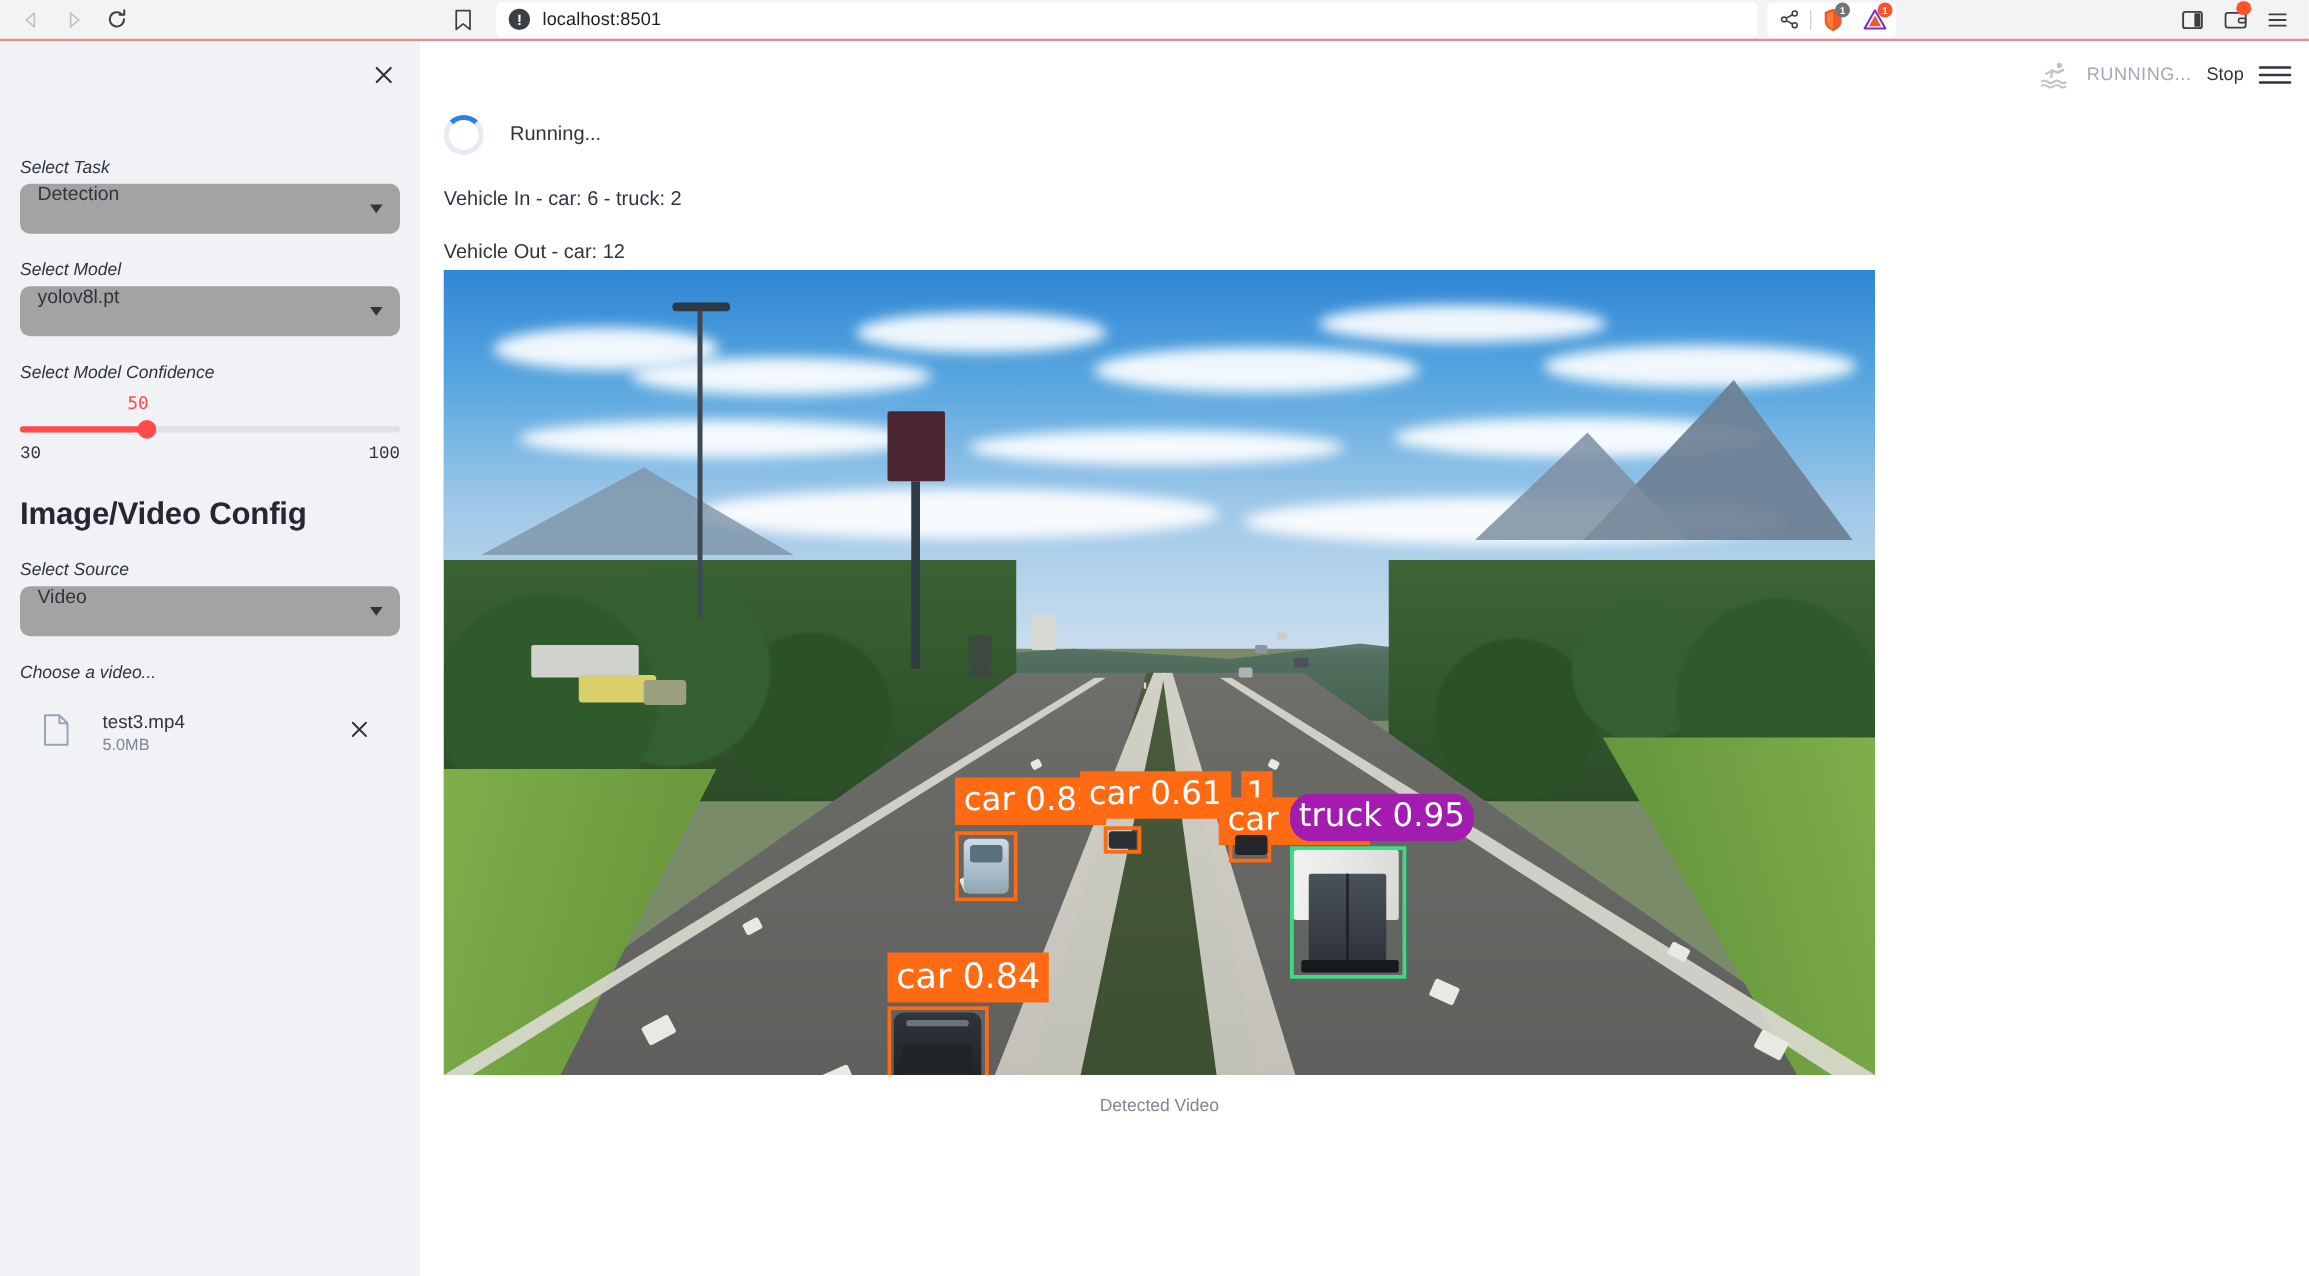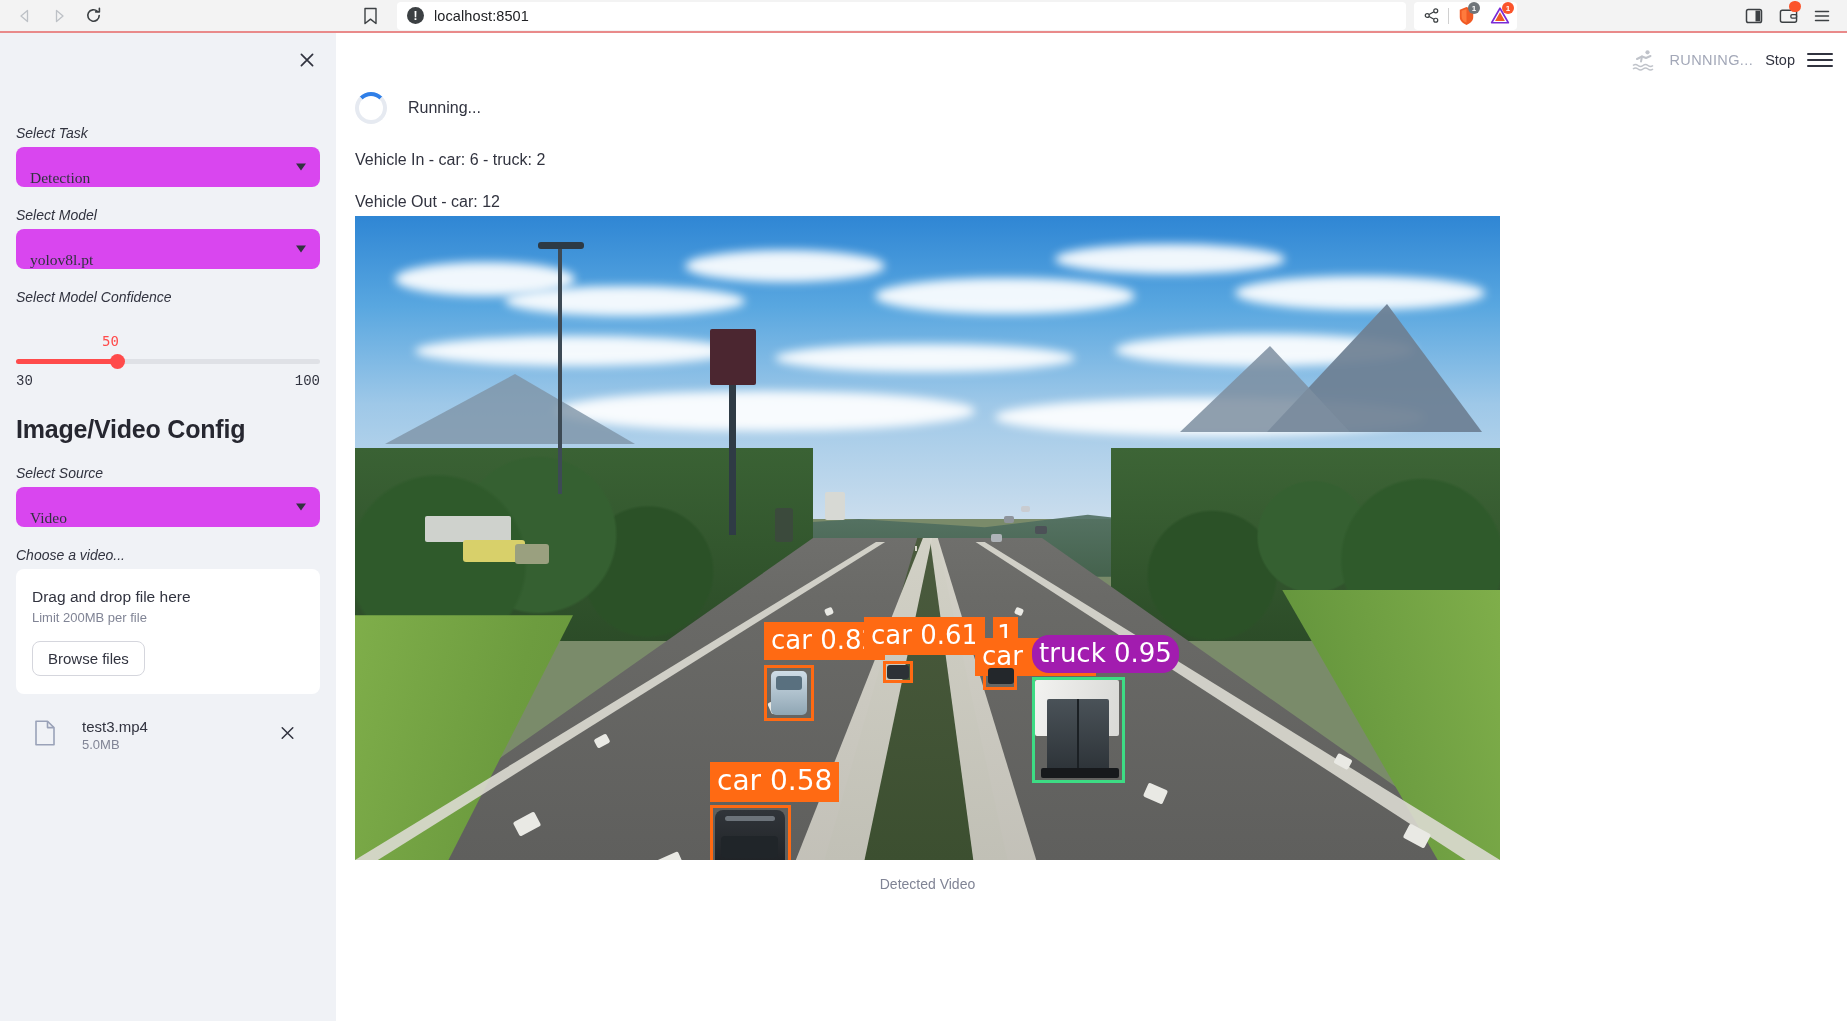--- a/index.html
+++ b/index.html
@@ -92,39 +92,38 @@
 
   .side-h2 {
     font-size: 25px; font-weight: 700; color: #262730;
     letter-spacing: -0.2px;
     margin-bottom: 21px;
   }
   .field-label {
     font-size: 14px; color: #31333f; margin-bottom: 6px; font-style: italic;
   }
   .select-box {
-    background: #d946ef; border-radius: 8px;
-    height: 40px; display:flex; align-items:flex-end;
+    background: #a3a3a3; border-radius: 8px;
+    height: 40px; display:flex; align-items:flex-start;
     padding: 0 14px; cursor: pointer;
     position: relative;
-    font-family: Liberation Serif, serif;
   }
   .select-value { font-size: 15.5px; color: #31333f; }
   .select-arrow {
     position:absolute; right: 14px; top: 50%; transform: translateY(-50%);
     width:0; height:0;
     border-left: 5.5px solid transparent;
     border-right: 5.5px solid transparent;
     border-top: 7px solid #31333f;
   }
   .gap-20 { height: 20px; }
   .gap-28 { height: 28px; }
 
   
-  #slider-wrap { position: relative; margin-top: 28px; height: 54px; }
+  #slider-wrap { position: relative; margin-top: 10px; height: 54px; }
   #slider-value {
     position: absolute; left: 86px; top: 0;
     font-size: 14px; color: #ff4b4b;
     font-family: "DejaVu Sans Mono", monospace;
   }
   #slider-track {
     position: absolute; left: 0; right: 0; top: 26px;
     height: 5px; border-radius: 3px; background: #dfe1e6;
   }
   #slider-fill {
@@ -429,25 +428,20 @@
       <div class="field-label">Select Source</div>
       <div class="select-box">
         <span class="select-value">Video</span>
         <span class="select-arrow"></span>
       </div>
 
       <div class="gap-20"></div>
 
       <div class="field-label">Choose a video...</div>
 
-      <div id="dropzone">
-        <div id="dz-title">Drag and drop file here</div>
-        <div id="dz-limit">Limit 200MB per file</div>
-        <div id="browse-files">Browse files</div>
-      </div>
 
       <div id="file-row">
         <div id="file-icon">
           <svg width="22" height="26" viewBox="0 0 22 26">
             <path d="M2 1.2h11.5L20 7.6V24.8H2z" fill="none" stroke="#9aa2b8" stroke-width="1.6" stroke-linejoin="round"></path>
             <path d="M13.5 1.2V7.6H20" fill="none" stroke="#9aa2b8" stroke-width="1.6" stroke-linejoin="round"></path>
           </svg>
         </div>
         <div id="file-meta">
           <div id="file-name">test3.mp4</div>
@@ -594,21 +588,21 @@
         <div class="veh" style="left:633px; top:452px; width:26px; height:16px; background:#23272b; border-radius:3px;"></div>
 
         <div class="det-box" style="left:677px; top:461px; width:93px; height:106px; border-color:#3ddc84;"></div>
         <div class="det-label" style="left:677px; top:419px; background:#a21caf;border-radius:17px;">truck 0.95</div>
         <div id="truck-body" style="left:680px; top:464px; width:84px; height:56px;"></div>
         <div id="truck-back" style="left:692px; top:483px; width:62px; height:72px;"></div>
         <div style="position:absolute; left:722px; top:483px; width:2px; height:72px; background:#1b2024;"></div>
         <div style="position:absolute; left:686px; top:552px; width:78px; height:10px; background:#17191c; border-radius:2px;"></div>
 
         <div class="det-box" style="left:355px; top:589px; width:81px; height:92px; border-color:#ff6a13;"></div>
-        <div class="det-label" style="left:355px; top:546px; background:#ff6a13; font-size:28px;">car 0.58</div>
+        <div class="det-label" style="left:355px; top:546px; background:#ff6a13; font-size:28px;">car 0.84</div>
         <div class="veh" style="left:360px; top:594px; width:70px; height:82px;
                     background:linear-gradient(#31353a,#15181b); border-radius:8px;"></div>
         <div class="veh" style="left:366px; top:620px; width:57px; height:22px; background:#202529; border-radius:4px;"></div>
         <div class="veh" style="left:370px; top:600px; width:50px; height:5px; background:#6c737a; border-radius:3px;"></div>
 
       </div>
 
       <div id="video-caption">Detected Video</div>
     </div>
   </div>

